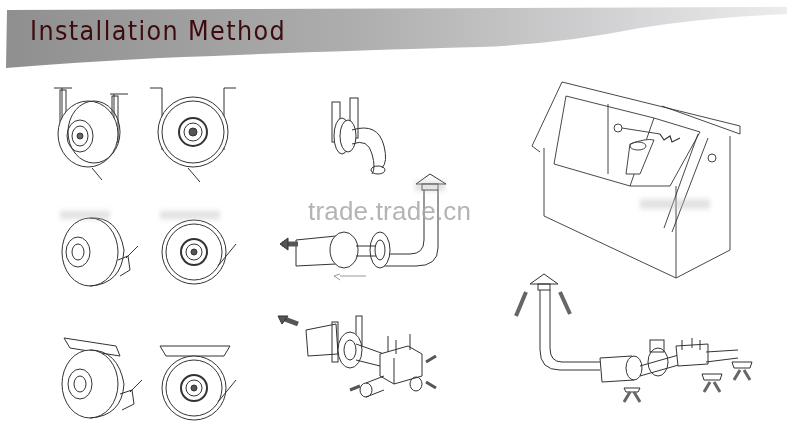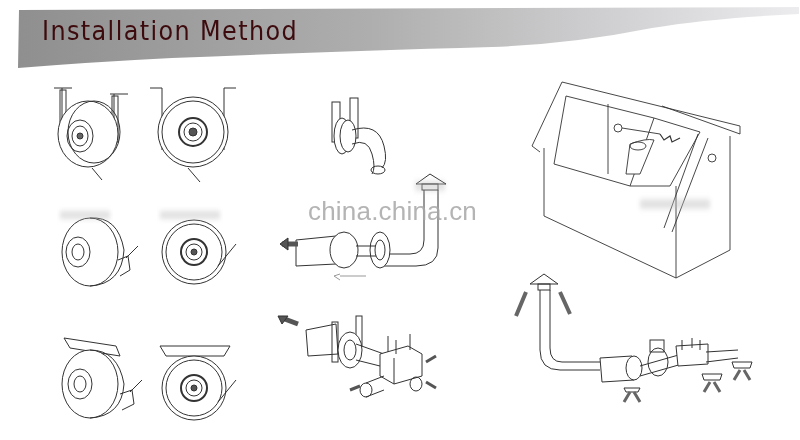--- a/index.html
+++ b/index.html
@@ -1,17 +1,17 @@
 <!DOCTYPE html>
 <html><head>
 <meta charset="utf-8">
 <style>
   html, body { margin:0; padding:0; background:#ffffff; }
   body { width:800px; height:440px; position:relative; overflow:hidden; font-family:"DejaVu Sans", sans-serif; }
-  .banner { position:absolute; left:12px; top:0; width:770px; height:75px; }
+  .banner { position:absolute; left:0; top:0; width:770px; height:75px; }
   .banner-title { position:absolute; left:30px; top:16px; font-family:"DejaVu Sans", sans-serif; font-size:26px; letter-spacing:1.5px; color:#3d0b0e; font-weight:normal; transform:scaleX(0.92); transform-origin:left top; }
   .fig { position:absolute; }
   .fig svg { display:block; }
   .watermark { position:absolute; left:308px; top:196px; font-family:"Liberation Sans", sans-serif; font-size:26px; color:#a7a7a7; opacity:0.85; letter-spacing:0.2px; }
   .smudge { position:absolute; background:linear-gradient(to bottom, rgba(200,200,200,0.0), rgba(190,190,190,0.55), rgba(200,200,200,0)); filter:blur(2px); }
 </style>
 </head>
 <body>
 
 <div class="banner">
@@ -144,21 +144,21 @@
     <path d="M104 40 L132 32 L146 40 L146 62 L118 70 L104 62 Z" fill="#fff"></path>
     <path d="M118 44 L118 70"></path>
     <path d="M120 26 L120 40 M134 20 L134 36 M112 22 L112 38"></path>
     <ellipse cx="90" cy="76" rx="6" ry="7"></ellipse>
     <path d="M90 69 L108 62 M90 83 L108 76"></path>
     <ellipse cx="140" cy="70" rx="6" ry="7"></ellipse>
     <path d="M150 48 L160 42 M74 76 L84 72 M150 68 L160 74" stroke="#555" stroke-width="3"></path>
   </svg>
 </div>
 
-<div class="watermark">china.china.cn</div>
+<div class="watermark">trade.trade.cn</div>
 
 <div class="fig" style="left:530px;top:78px;">
   <svg width="220" height="205" fill="none" stroke="#333" stroke-width="0.9">
     <path d="M32 4 L210 48 L210 56 L132 28"></path>
     <path d="M32 4 L2 68 L10 74"></path>
     <path d="M14 70 L14 138 L146 200 L146 108"></path>
     <path d="M146 200 L200 172 L200 58"></path>
     <path d="M36 18 L124 40 L100 108 L24 86 Z"></path>
     <path d="M78 26 L78 96"></path>
     <path d="M124 40 L170 54 L140 108 L100 108"></path>

